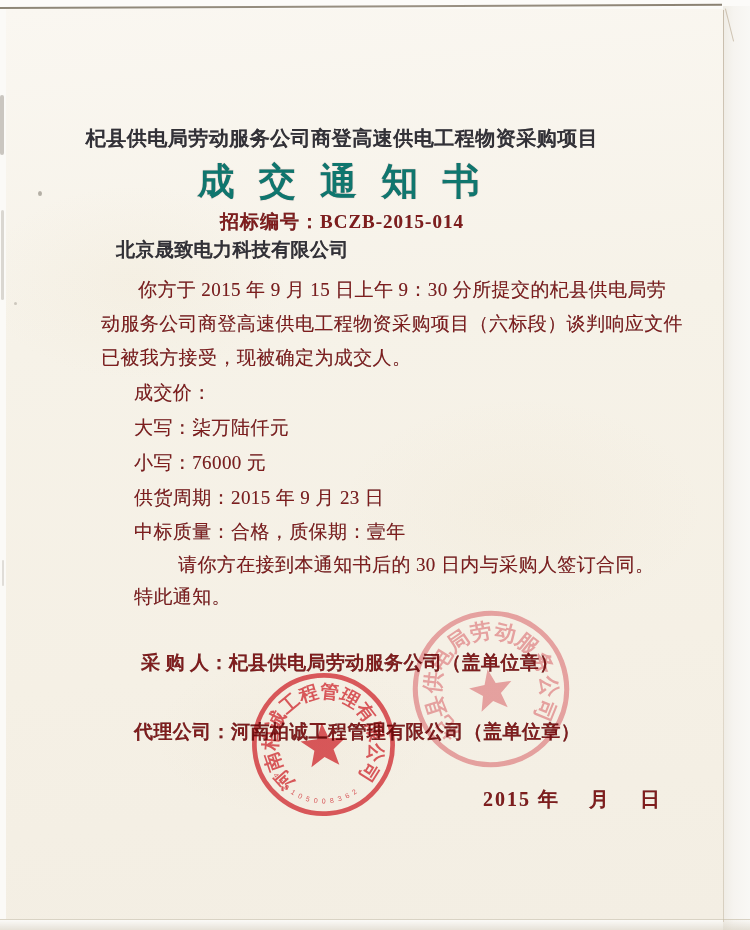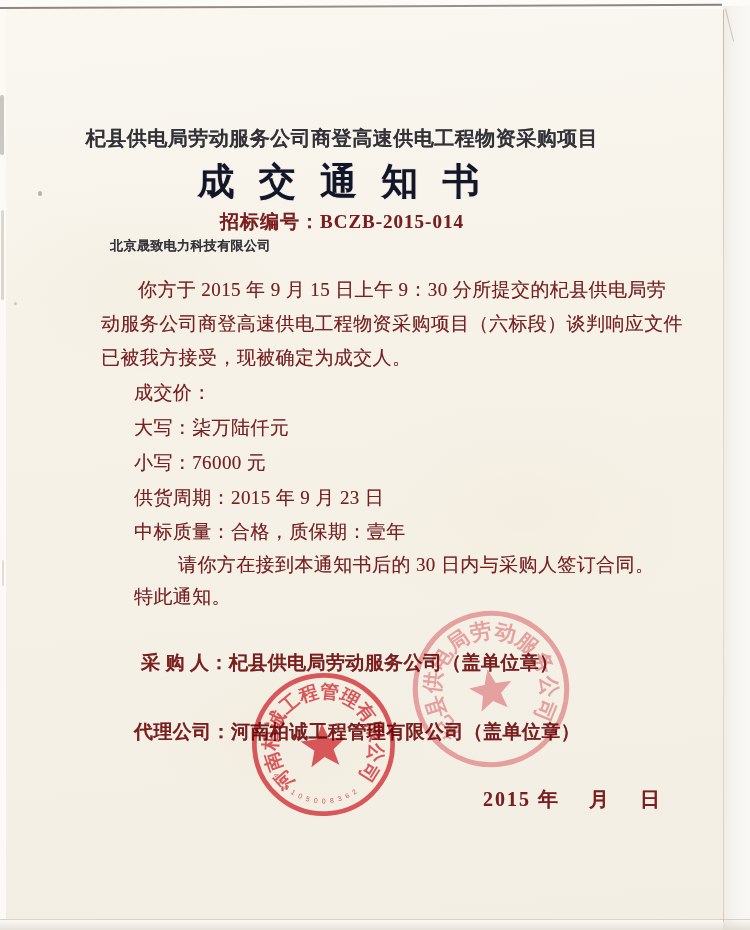--- a/index.html
+++ b/index.html
@@ -60,21 +60,21 @@
     font-weight:bold;color:#323137;
   }
   .centered{left:0;width:684px;text-align:center;}
   .l-project{top:125px;font-size:20px;letter-spacing:.5px;}
   .l-title{
     top:157px;font-size:37px;letter-spacing:7px;
     font-family:"Liberation Sans","DejaVu Sans",sans-serif;font-weight:bold;
     text-shadow:0 0 1px rgba(163,80,90,.55);
   }
   .l-bid{top:209px;font-weight:600;letter-spacing:1px;}
-  .l-recipient{top:237px;left:110px;font-size:13px;}
+  .l-recipient{top:237px;left:116px;font-size:19px;}
   .l-p1{top:277px;left:138px;}
   .l-p2{top:311px;left:101px;}
   .l-p3{top:345px;left:101px;}
   .detail{left:134px;font-weight:400;}
   .l-d0{top:380px;} .l-d1{top:415px;} .l-d2{top:450px;}
   .l-d3{top:485px;} .l-d4{top:519px;text-align:center;} .l-d5{top:552px;margin-left:44px;} .l-d6{top:584px;}
   .l-purchaser{top:650px;left:141px;font-weight:600;}
   .l-agency{top:719px;left:134px;font-weight:600;}
   .l-date{top:786px;left:483px;font-size:20px;font-weight:600;letter-spacing:2px;}
 
@@ -96,21 +96,21 @@
   <div class="edge-bottom"></div>
   <div class="smudge sm1"></div>
   <div class="smudge sm2"></div>
   <div class="smudge sm3"></div>
   <div class="speck1"></div>
   <div class="speck2"></div>
 
   <main>
     <div class="line centered sans-bold l-project">杞县供电局劳动服务公司商登高速供电工程物资采购项目</div>
 
-    <h1 class="line centered l-title" style="margin: 0px; color: #0f172a;">成 交 通 知 书</h1>
+    <h1 class="line centered l-title" style="margin: 0px; color: #0f766e;">成 交 通 知 书</h1>
 
     <div class="line centered l-bid">招标编号：BCZB-2015-014</div>
 
     <div class="line sans-bold l-recipient">北京晟致电力科技有限公司</div>
 
     <div class="line l-p1">你方于 2015 年 9 月 15 日上午 9：30 分所提交的杞县供电局劳</div>
     <div class="line l-p2">动服务公司商登高速供电工程物资采购项目（六标段）谈判响应文件</div>
     <div class="line l-p3">已被我方接受，现被确定为成交人。</div>
 
     <div class="line detail l-d0">成交价：</div>

